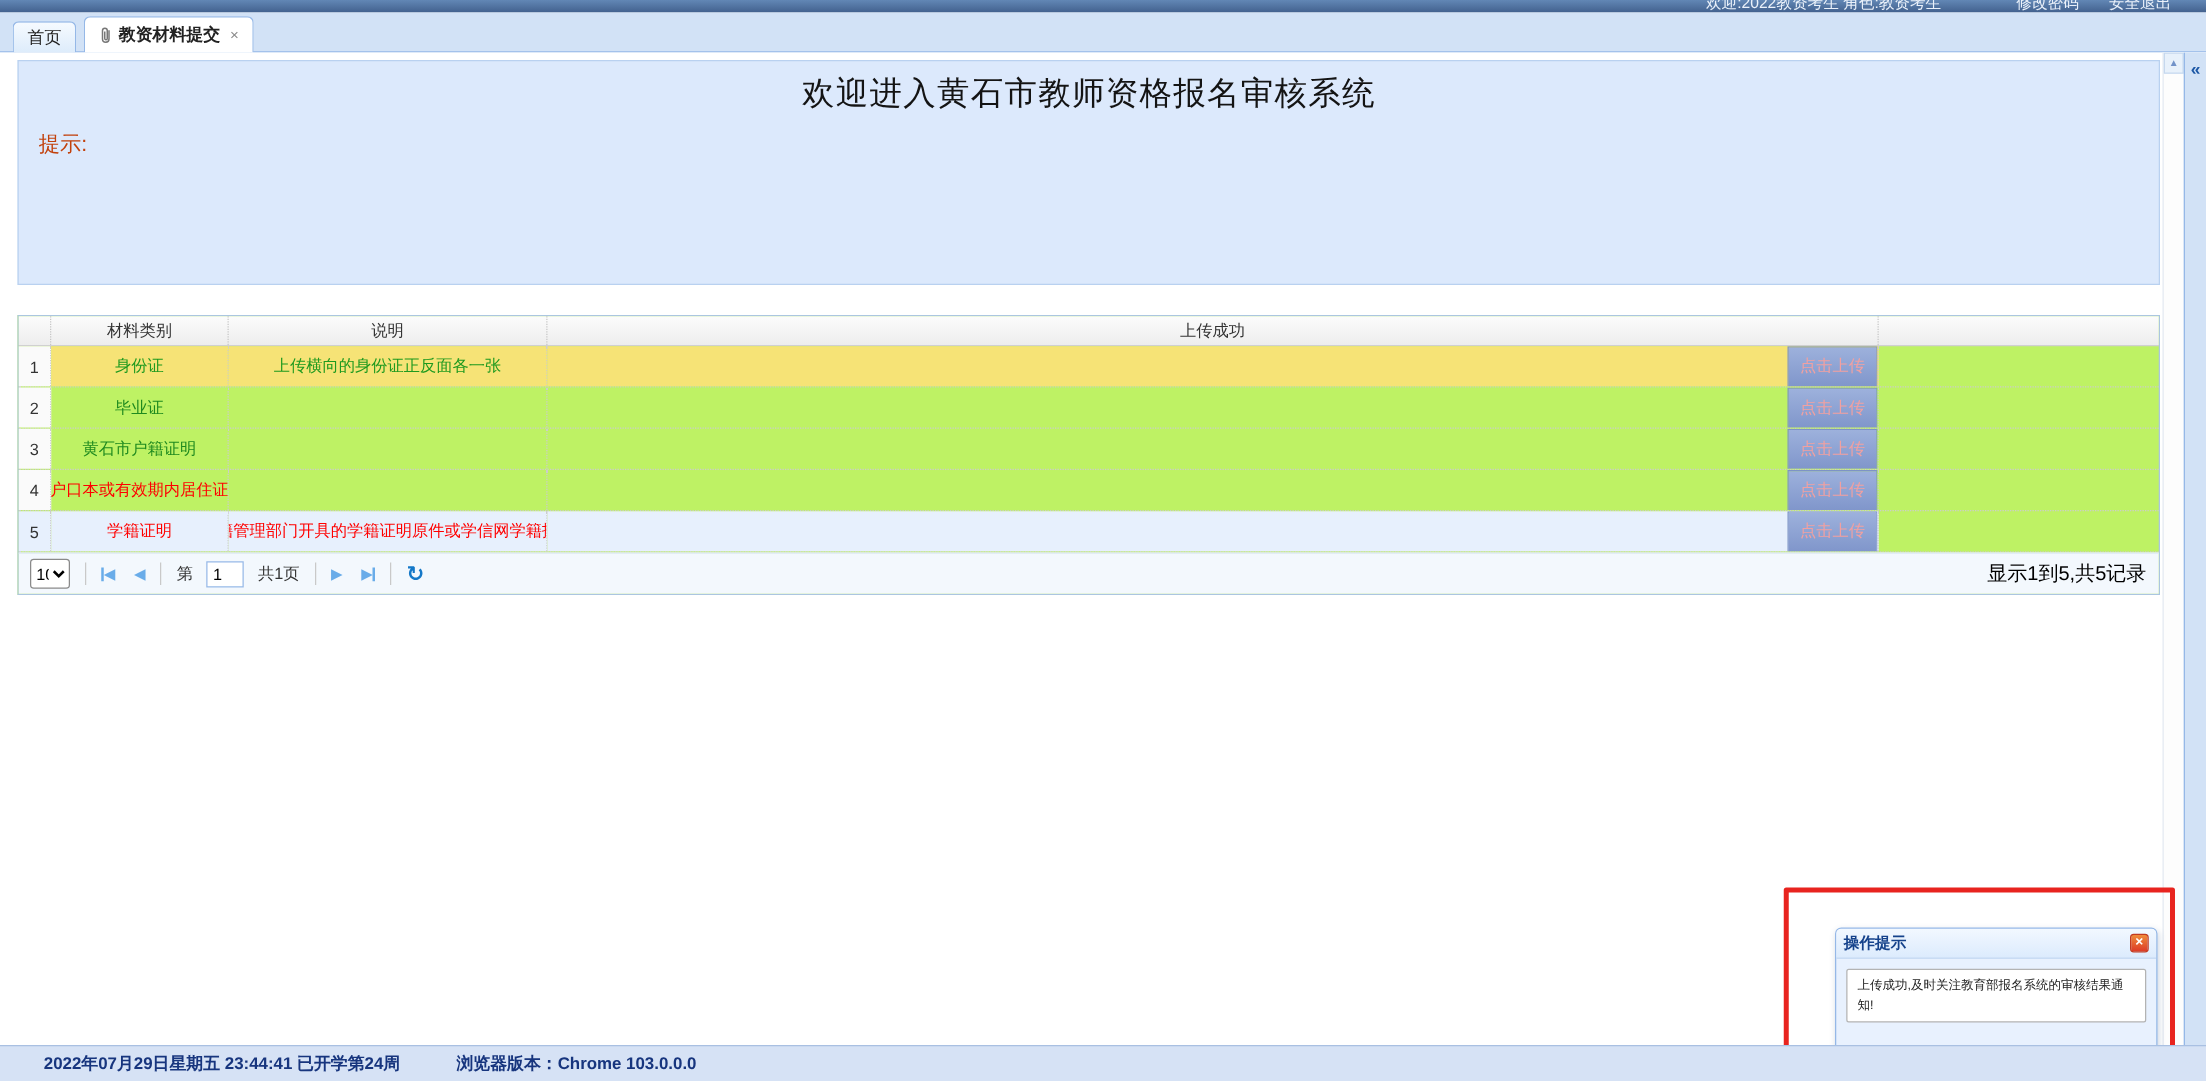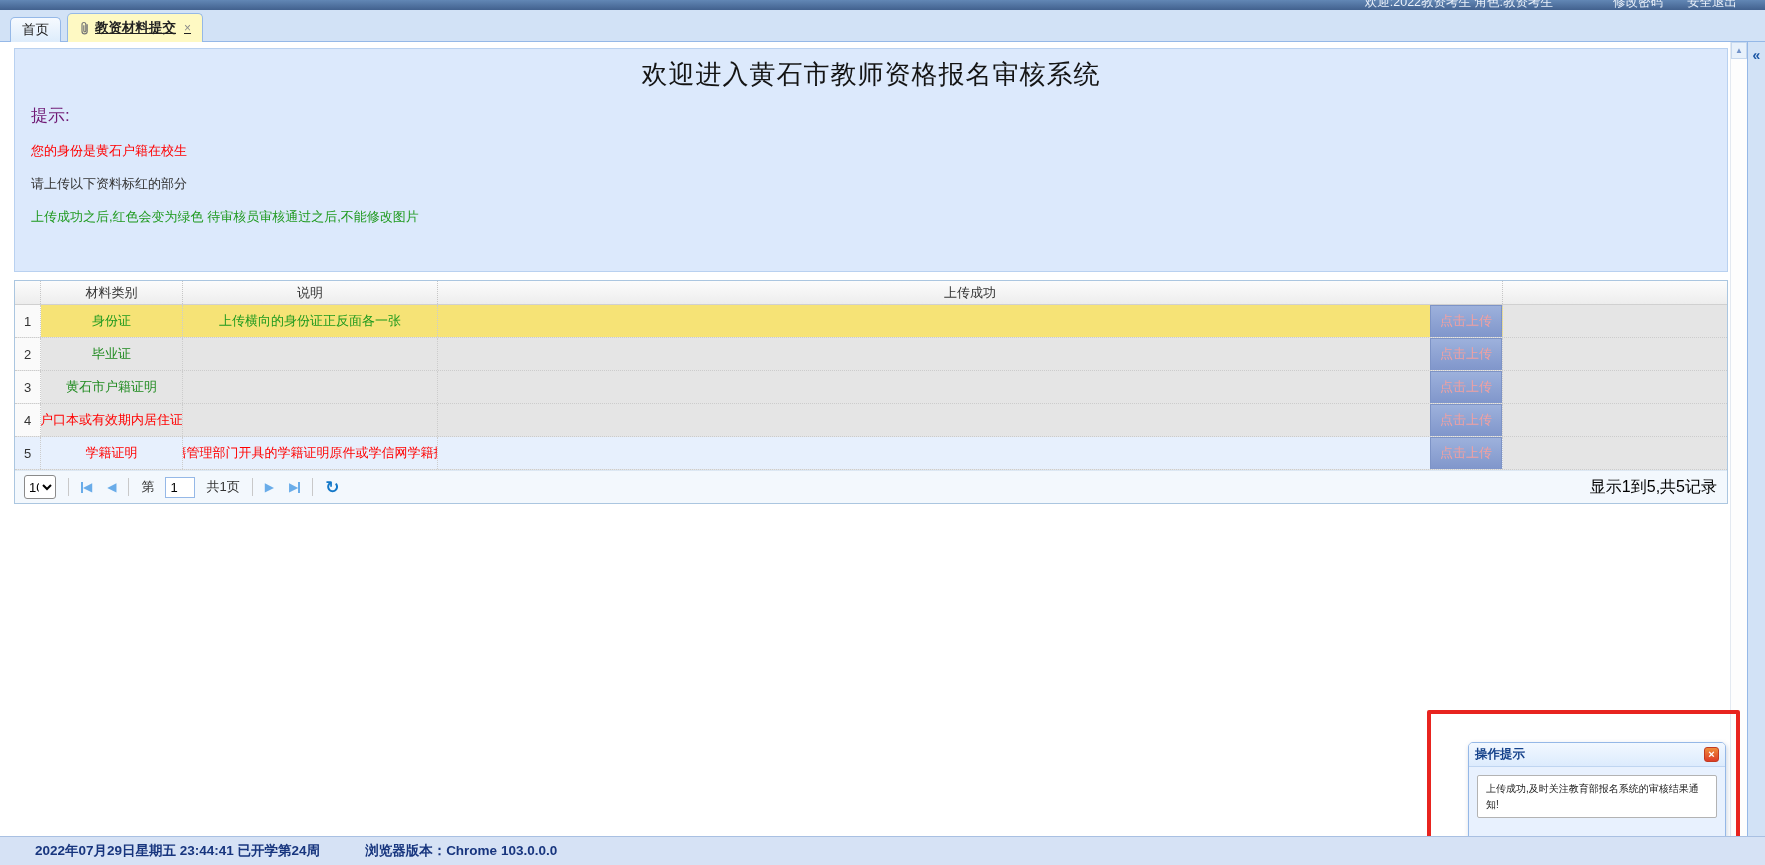--- a/index.html
+++ b/index.html
@@ -12,34 +12,34 @@
   .topbar-row { display:flex; justify-content:flex-end; gap:60px; padding-right:28px;
     color:#eaf1fa; font-size:12.5px; white-space:nowrap; transform:translateY(-6px); }
   .topbar-links { display:flex; gap:24px; }
 
   
   .tabbar { height:32px; background:#d2e2f6; border-bottom:1px solid #95b8e7;
     display:flex; align-items:flex-end; padding-left:10px; }
   .tab { position:relative; top:1px; height:25px; display:flex; align-items:center; gap:5px;
     padding:0 11px; border:1px solid #95b8e7; border-bottom:none; border-radius:5px 5px 0 0;
     background:linear-gradient(#f6faff,#ddecfb); font-size:13.5px; color:#222; margin-right:6px; cursor:pointer; }
-  .tab.active { height:29px; background:#fef9c3; font-weight:bold;text-decoration:underline; }
+  .tab.active { height:29px; background:#ffffff; font-weight:bold; }
   .tab .close-x { color:#8a8a8a; font-size:12px; margin-left:3px; font-weight:normal; }
 
   
   .content { position:relative; height:794px; background:#fff; overflow:hidden; }
   .content-main { margin:6px 37px 0 14px; width:1714px; }
 
-  .notice-panel { height:224px; background:#dce9fc; border:1px solid #b9d1f0; padding:2px 16px; overflow:hidden; }
+  .notice-panel { height:180px; background:#dce9fc; border:1px solid #b9d1f0; padding:2px 16px; overflow:hidden; }
   .notice-title { text-align:center; font-size:26px; color:#141414; margin-top:6px; letter-spacing:1px; }
-  .notice-hint  { font-size:17px; color:#701a75; margin-top:12px; }
+  .notice-hint  { font-size:17px; color:#c2410c; margin-top:12px; }
   .notice-line  { font-size:13px; margin-top:15px; }
 
   
-  .datagrid { margin-top:8px; border:1px solid #abc6e0; background:#e5e5e5; }
+  .datagrid { margin-top:24px; border:1px solid #abc6e0; background:#bef264; }
   .dg-header { display:flex; height:24px; background:linear-gradient(#fcfcfc,#ededed);
     border-bottom:1px solid #d0d0d0; font-size:13px; color:#333; }
   .h { display:flex; align-items:center; justify-content:center; border-right:1px dotted #c6c6c6; }
   .c { display:flex; align-items:center; justify-content:center; border-right:1px dotted #cccccc; overflow:hidden; white-space:nowrap; }
   .h-num,.c-num { width:26px; }
   .h-cat,.c-cat { width:142px; }
   .h-desc,.c-desc { width:255px; }
   .h-upload,.c-upload { flex:1; }
   .h-trail,.c-trail { width:224px; border-right:none; }
   .c-num { background:#fafafa; color:#333; font-size:13px; }
@@ -117,27 +117,20 @@
       <span class="close-x">×</span>
     </div>
   </div>
 
   <div class="content">
     <div class="content-main">
 
       <div class="notice-panel">
         <div class="notice-title">欢迎进入黄石市教师资格报名审核系统</div>
         <div class="notice-hint">提示:</div>
-        <div id="notice-lines">
-  <div class="notice-line" style="color: rgb(255, 0, 0);">您的身份是黄石户籍在校生</div>
-
-  <div class="notice-line" style="color: rgb(51, 51, 51);">请上传以下资料标红的部分</div>
-
-  <div class="notice-line" style="color: rgb(31, 154, 31);">上传成功之后,红色会变为绿色 待审核员审核通过之后,不能修改图片</div>
-</div>
       </div>
 
       <div class="datagrid">
         <div class="dg-header">
           <div class="h h-num"></div>
           <div class="h h-cat">材料类别</div>
           <div class="h h-desc">说明</div>
           <div class="h h-upload">上传成功</div>
           <div class="h h-trail"></div>
         </div>

